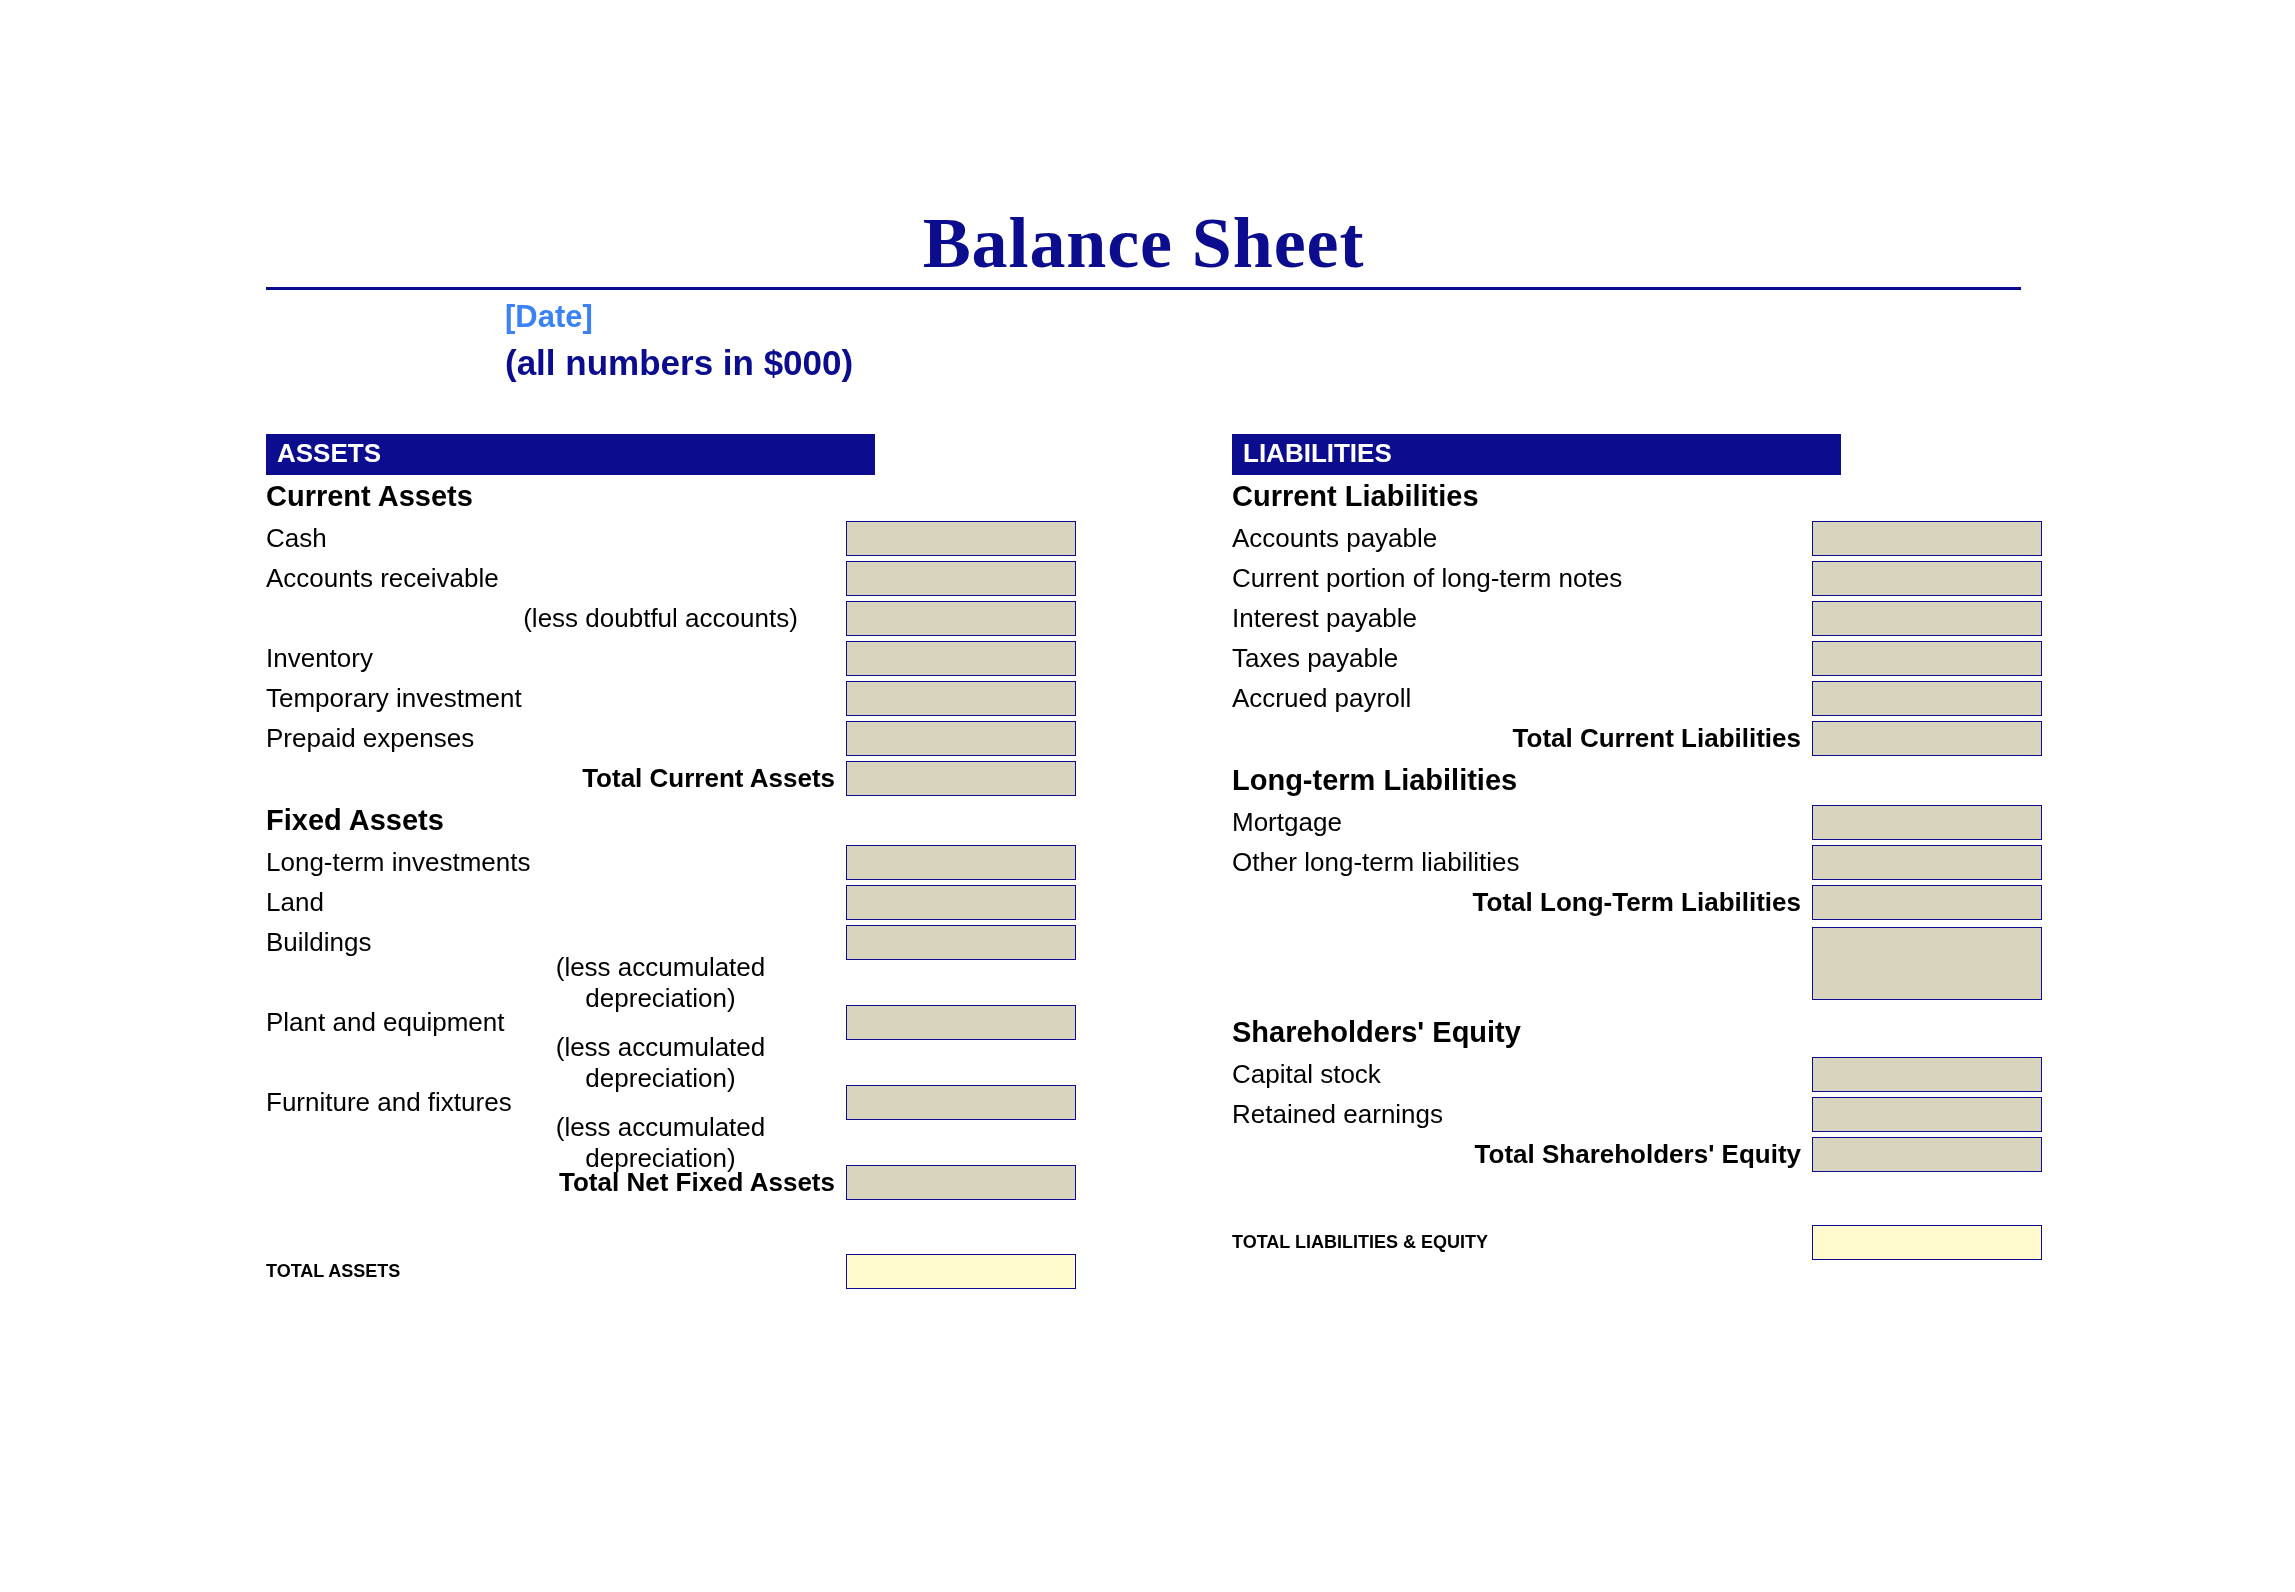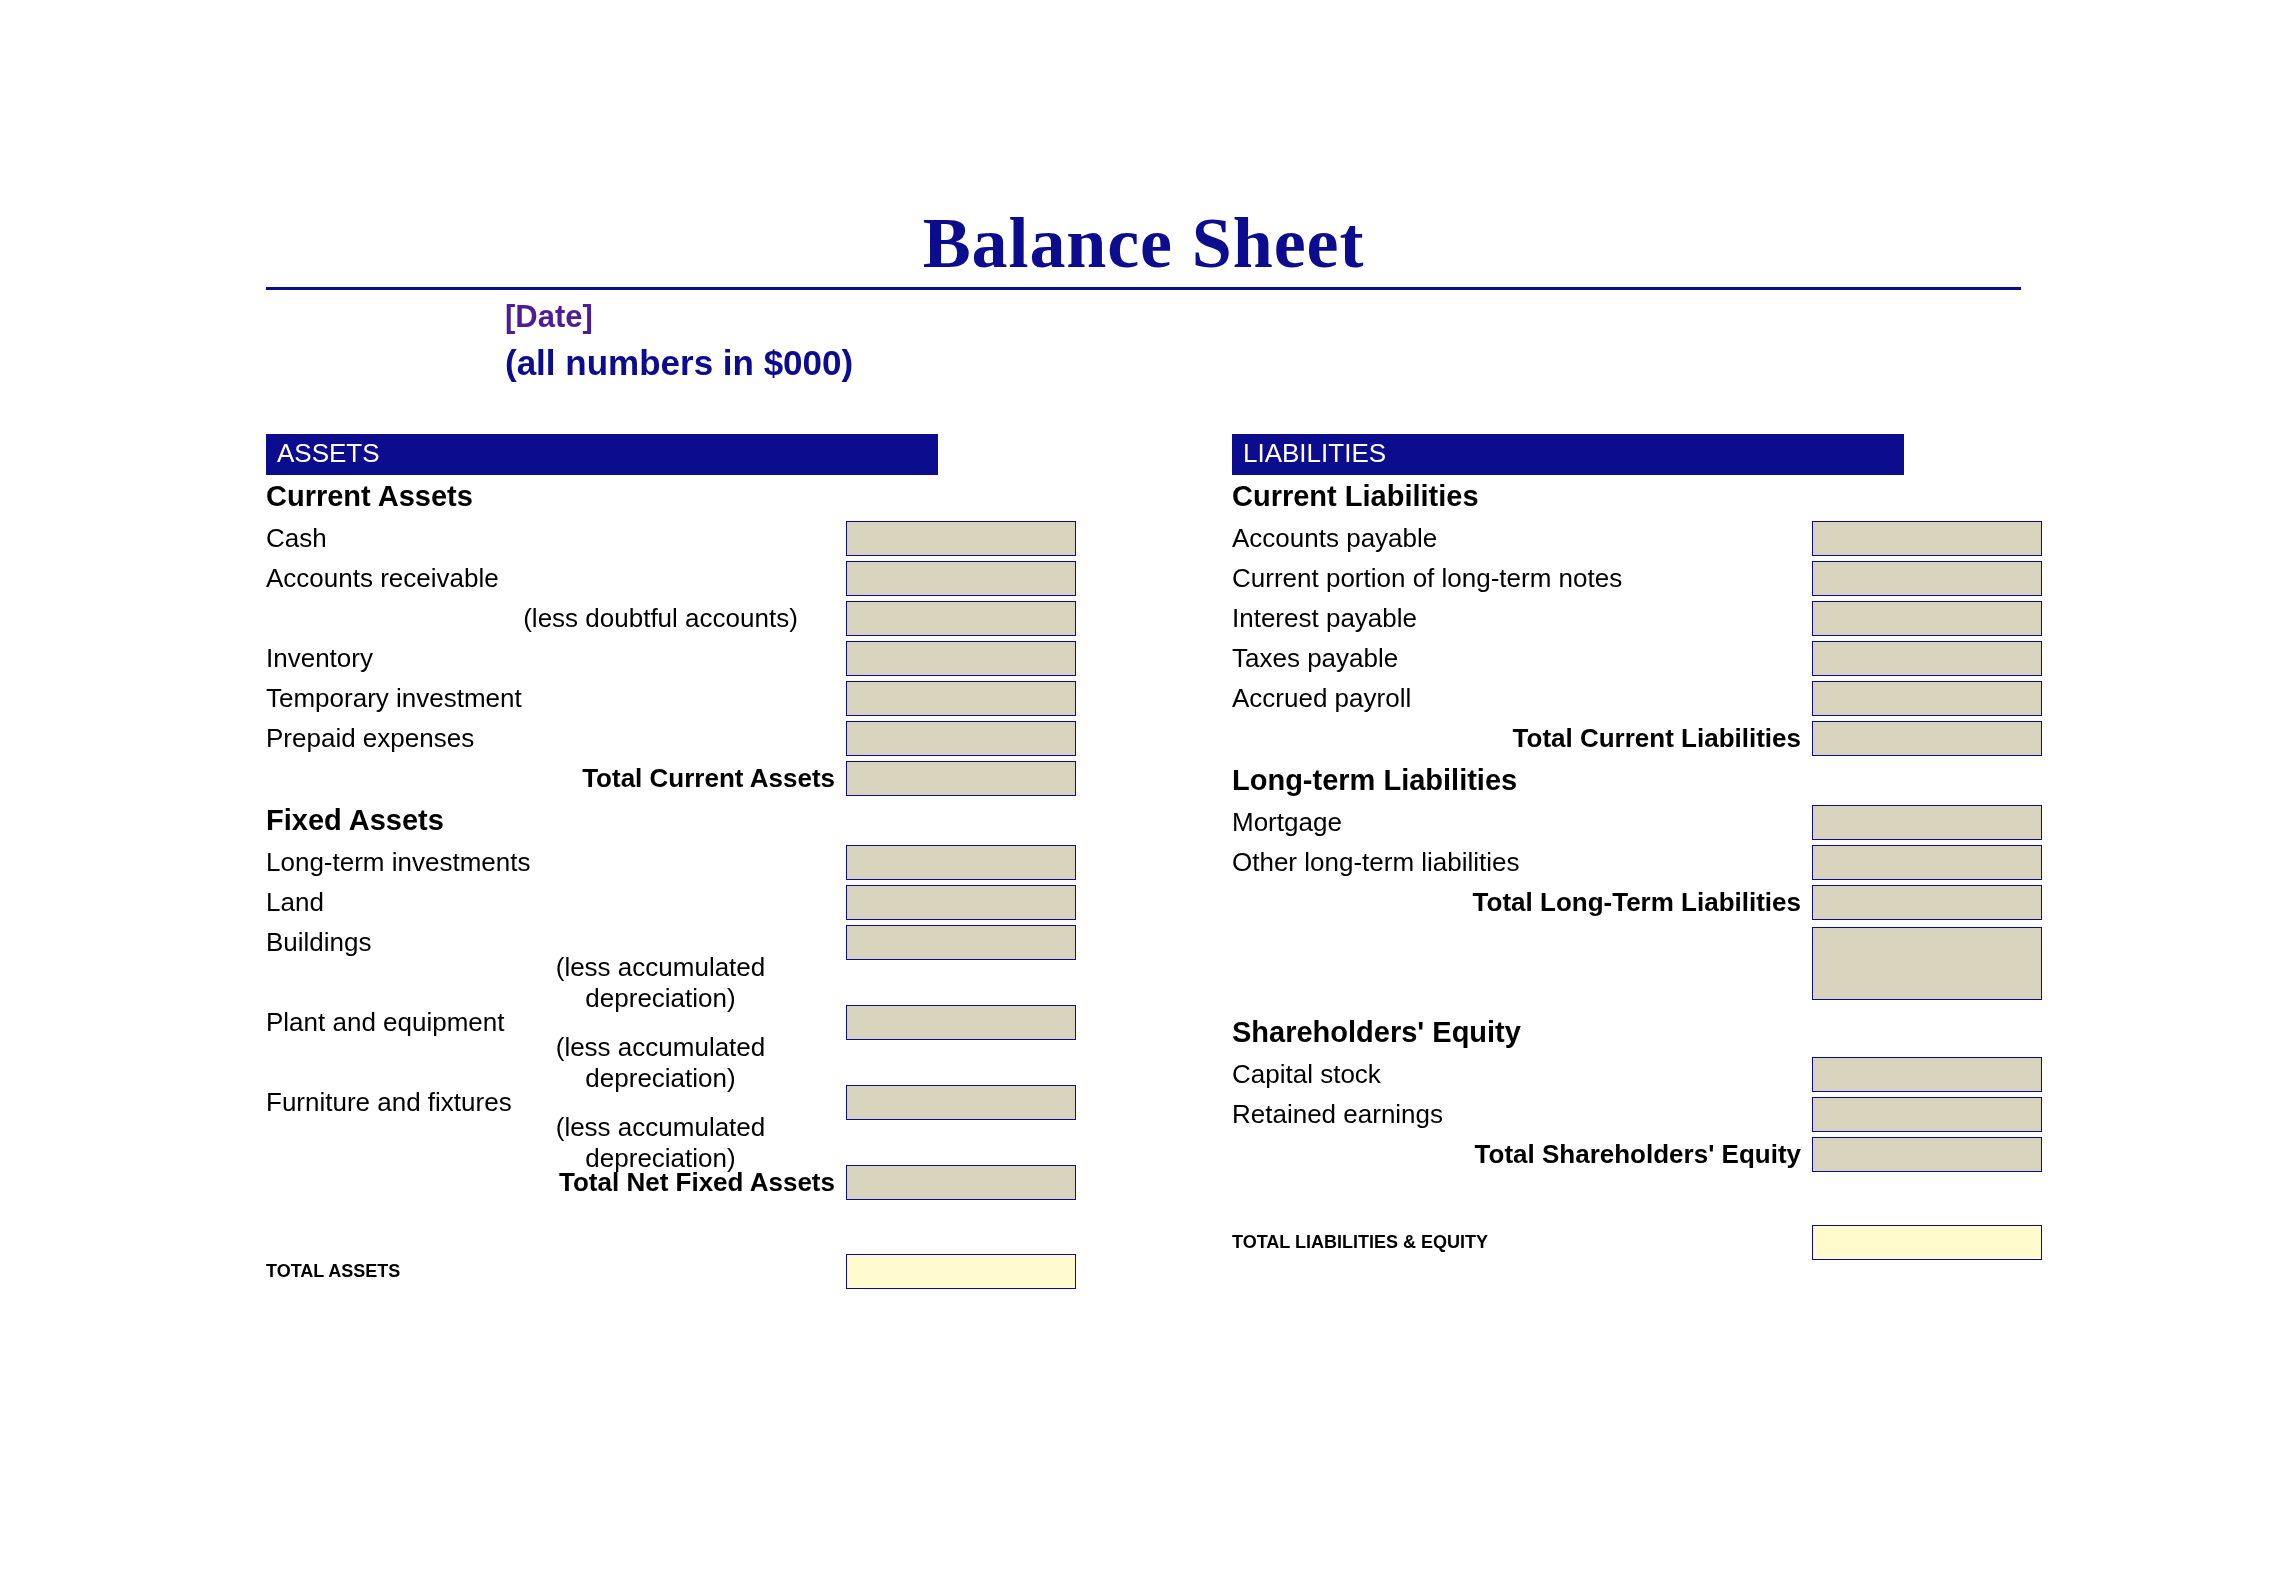--- a/index.html
+++ b/index.html
@@ -28,45 +28,45 @@
   .rule {
     border: none;
     border-top: 3.7px solid #0c0c8f;
     margin: 0 0 5.5px 0;
   }
   .meta {
     margin-left: 239px;
     line-height: 1.35;
   }
   .date {
-    color: #4c1d95;
+    color: #3b82f6;
     font-weight: 700;
     font-size: 31px;
   }
   .units {
     color: #0c0c8f;
     font-weight: 700;
     font-size: 35px;
     margin-top: 1.8px;
   }
   .columns {
     display: flex;
     margin-top: 48px;
     gap: 156px;
   }
   .col {
     flex: 0 0 799px;
   }
   .section-bar {
     background: #0c0c8f;
     color: #fff;
-    font-weight: 400;
+    font-weight: 700;
     font-size: 26px;
     padding: 3.7px 11px 5.5px 11px;
-    width: 672px;
+    width: 609px;
     box-sizing: border-box;
     margin-bottom: 3.7px;
   }
   .sub-header {
     font-weight: 700;
     font-size: 29px;
     color: #000;
     margin: 5.5px 0 5.5px 0;
   }
   .row {

